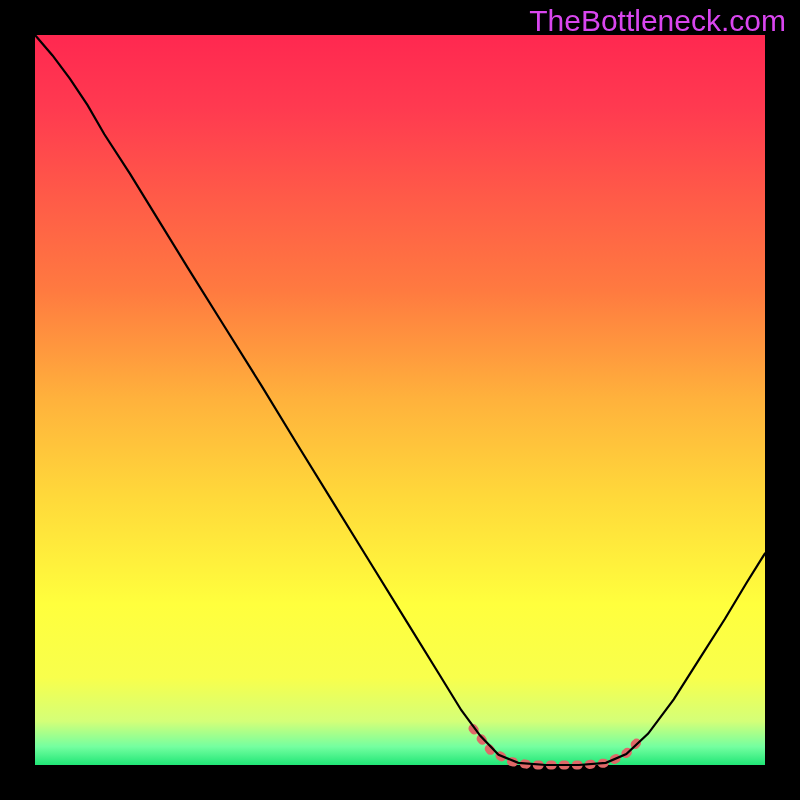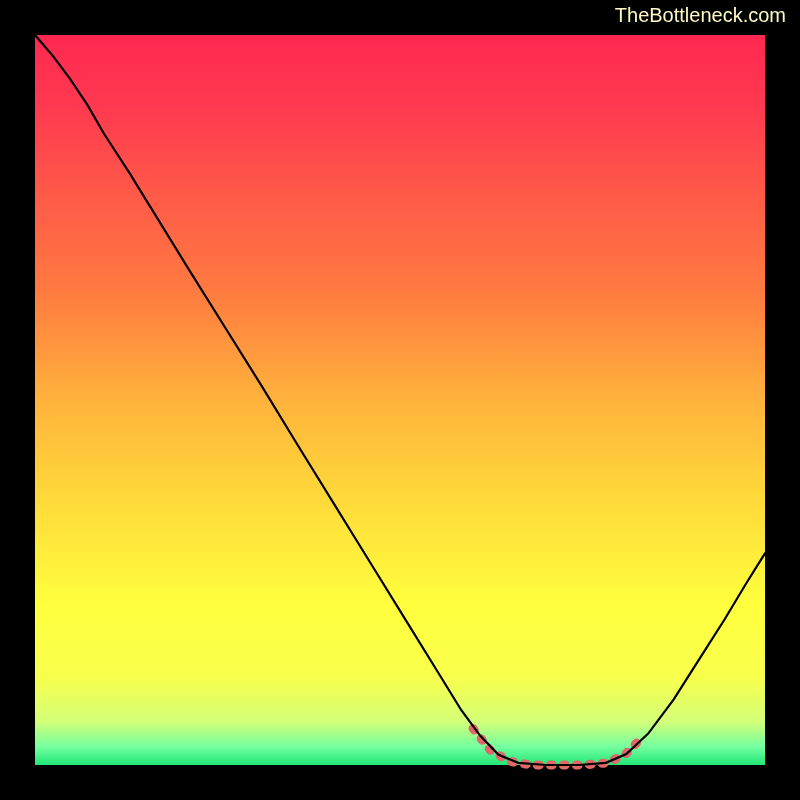--- a/index.html
+++ b/index.html
@@ -12,22 +12,22 @@
     font-family: Arial, Helvetica, sans-serif;
   }
   .stage {
     position: relative;
     width: 800px;
     height: 800px;
   }
   .watermark {
     position: absolute;
     z-index: 20;
-    color: #fef9c3;
-    font-size: 20px;
+    color: #d946ef;
+    font-size: 30px;
     font-weight: 400;
     letter-spacing: 0px;
     right: 14px;
     top: 4px;
   }
   svg {
     position: absolute;
     left: 0;
     top: 0;
     width: 800px;

